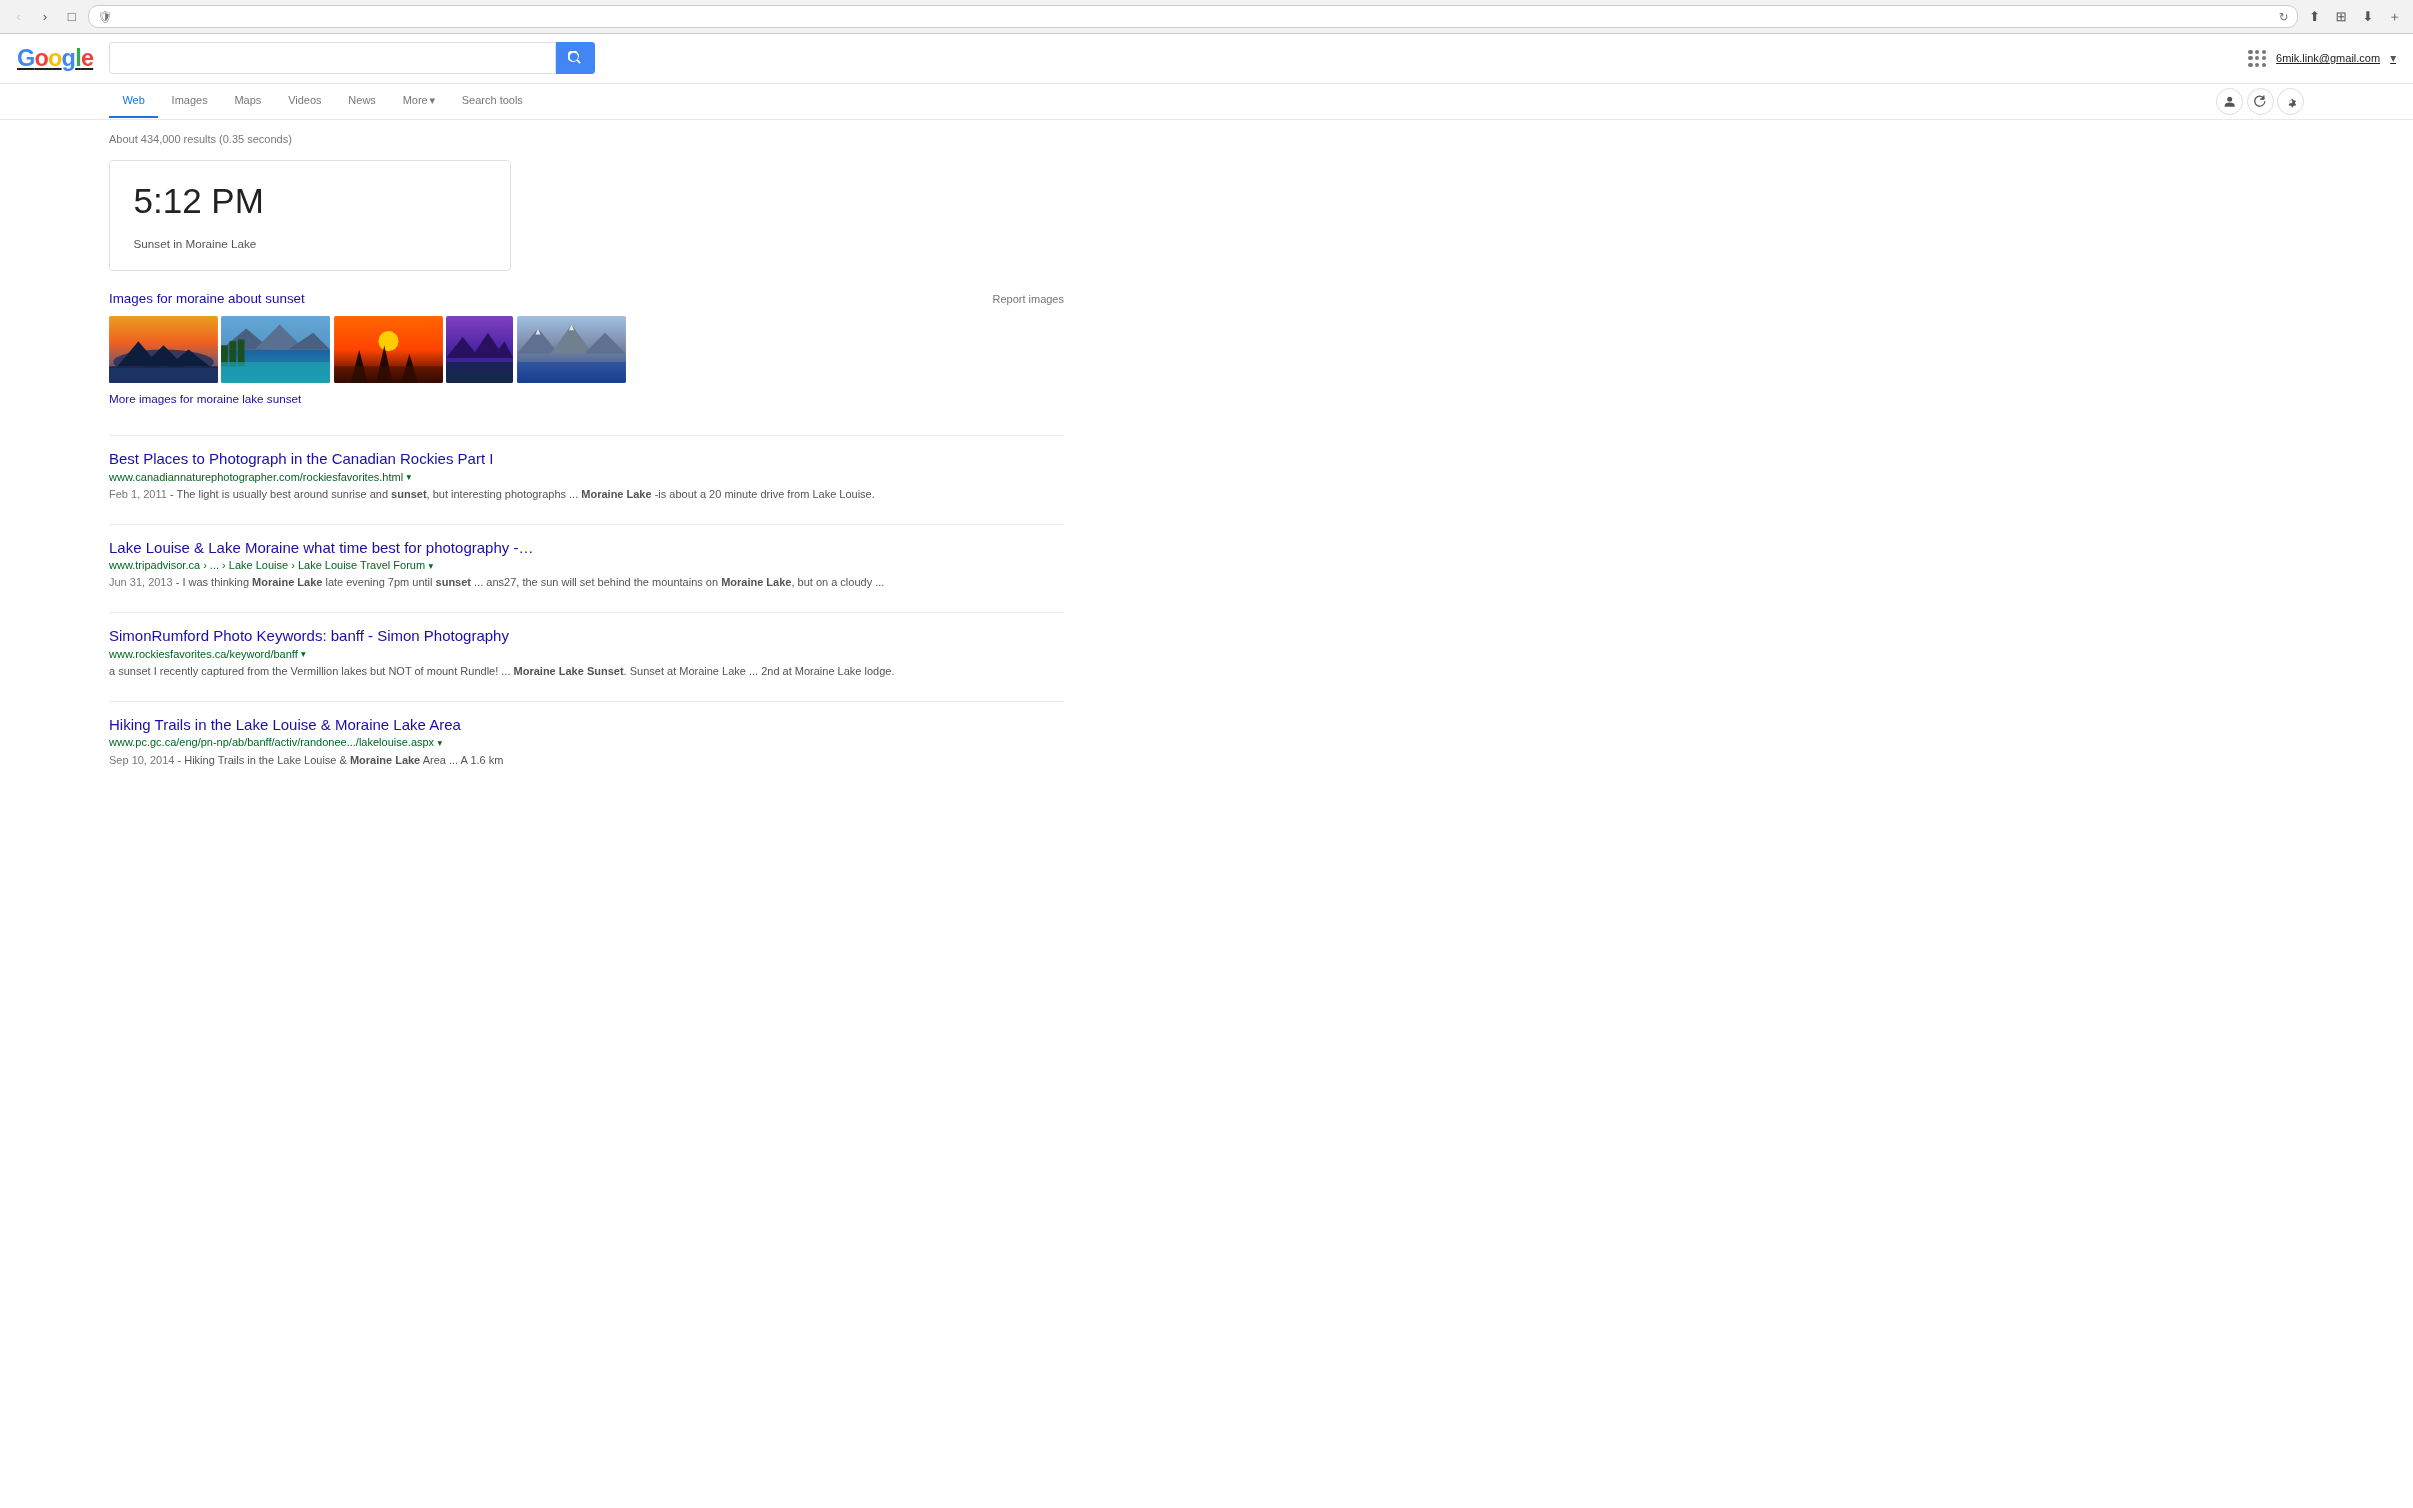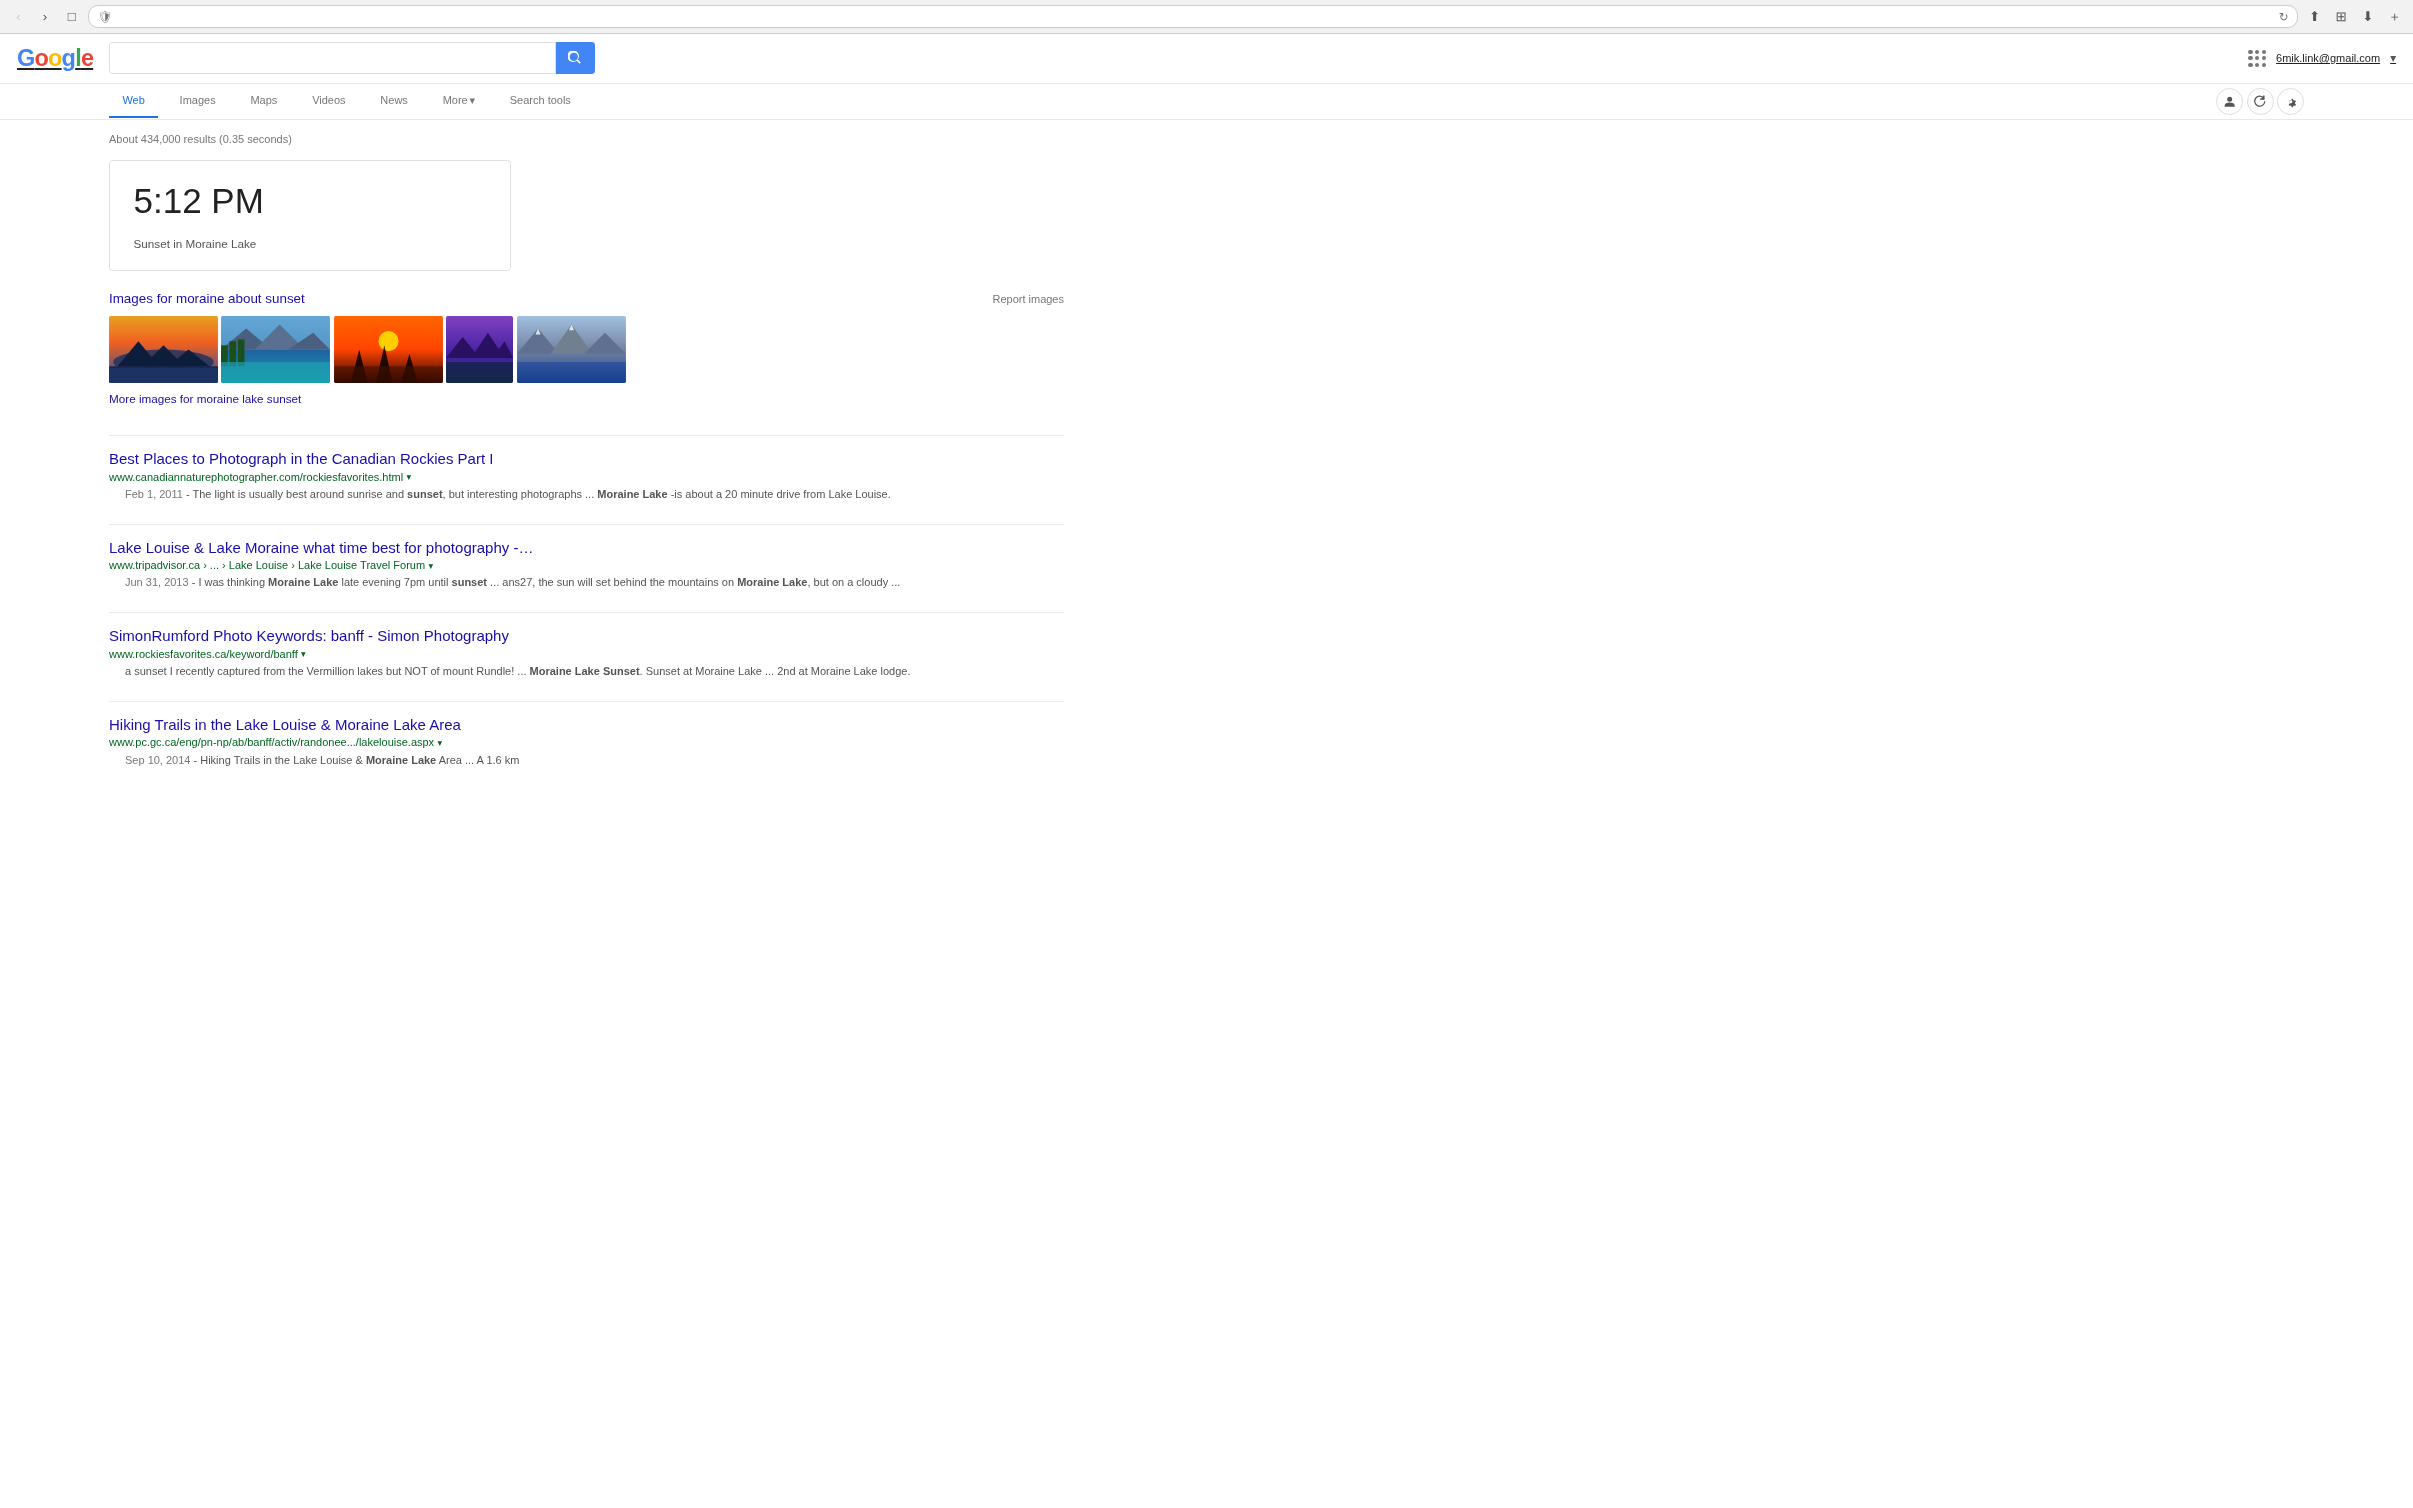--- a/index.html
+++ b/index.html
@@ -117,21 +117,21 @@
     .user-email {
       color: #222; font-size: 11px; cursor: pointer;
     }
 
     
     .nav-tabs {
       display: flex;
       align-items: center;
       padding: 0 109px;
       border-bottom: 0.8px solid #e8e8e8;
-      gap: 8px;
+      gap: 0;
     }
     .nav-tab {
       padding: 10px 13.4px;
       font-size: 11px;
       color: #777;
       cursor: pointer;
       border-bottom: 2.5px solid transparent;
       text-decoration: none;
     }
     .nav-tab.active {
@@ -251,21 +251,20 @@
     }
     .result-url-arrow {
       font-size: 9.2px;
       color: #006621;
       cursor: pointer;
     }
     .result-snippet {
       font-size: 11px;
       color: #545454;
       line-height: 1.6;
-      margin-left: 16px;
     }
     .result-date { color: #777; }
   </style>
 </head>
 <body>
 
 <div class="browser-bar">
   <button class="browser-nav-btn disabled">‹</button>
   <button class="browser-nav-btn">›</button>
   <button class="browser-tab-btn">□</button>

